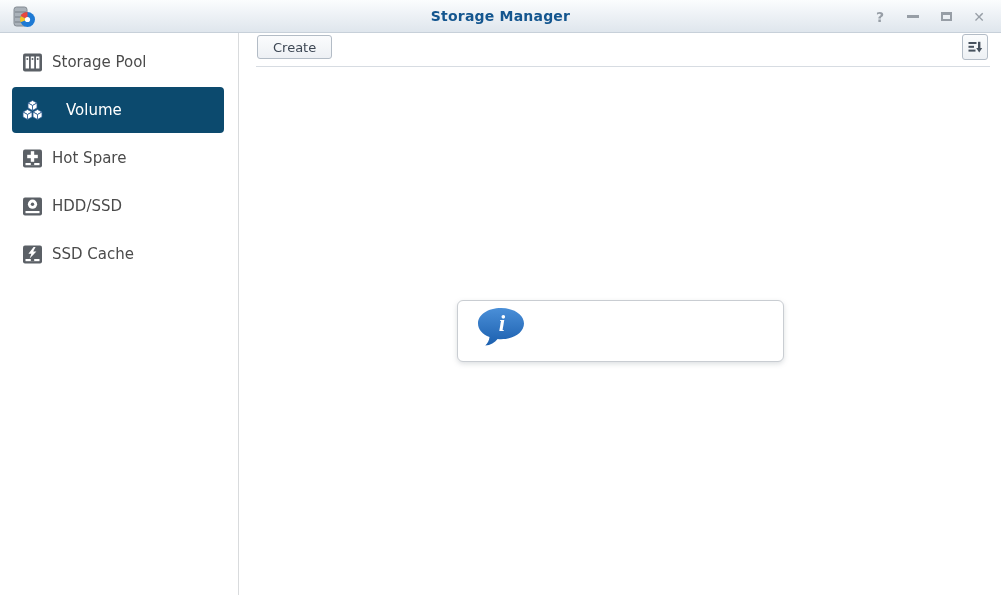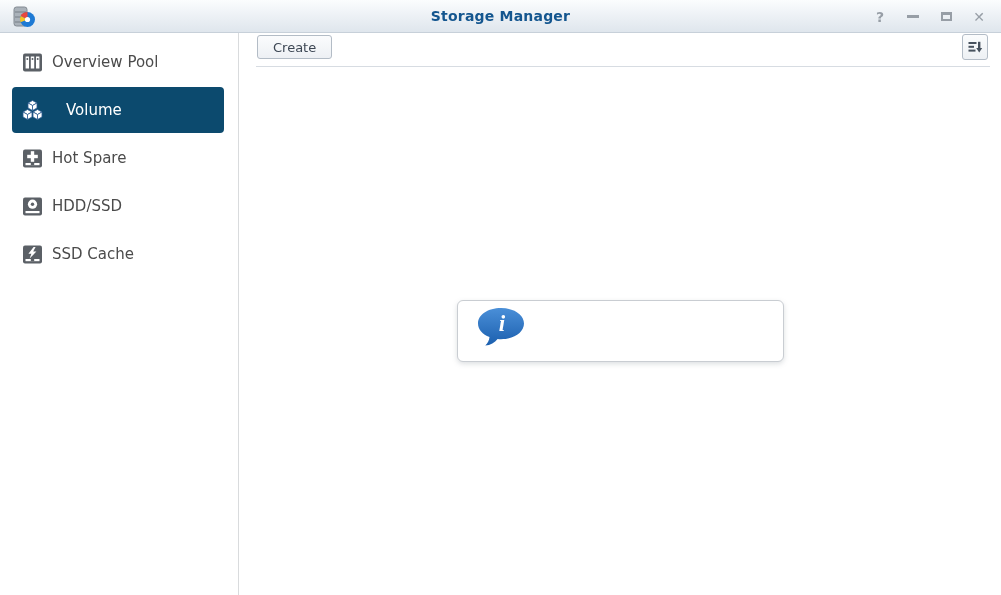--- a/index.html
+++ b/index.html
@@ -116,21 +116,21 @@
         <svg viewBox="0 0 21 21" width="21" height="21">
           <rect x="1" y="1.5" width="19" height="18" rx="2" fill="#5b6066"></rect>
           <rect x="3.6" y="4.5" width="3.4" height="12" fill="#ffffff"></rect>
           <rect x="8.8" y="4.5" width="3.4" height="12" fill="#ffffff"></rect>
           <rect x="14" y="4.5" width="3.4" height="12" fill="#ffffff"></rect>
           <circle cx="5.3" cy="7" r="1" fill="#5b6066"></circle>
           <circle cx="10.5" cy="7" r="1" fill="#5b6066"></circle>
           <circle cx="15.7" cy="7" r="1" fill="#5b6066"></circle>
         </svg>
       </span>
-      <span class="lbl">Overview Pool</span>
+      <span class="lbl">Storage Pool</span>
     </div>
 
     <div class="side-item selected">
       <span class="icn">
         <svg viewBox="0 0 21 21" width="21" height="21">
           <g stroke="#2c5c90" stroke-width="0.8" fill="#ffffff">
             <path d="M10.5 0.5 L15 3 L10.5 5.5 L6 3 Z"></path>
             <path d="M6 3 L10.5 5.5 L10.5 10.5 L6 8 Z"></path>
             <path d="M15 3 L10.5 5.5 L10.5 10.5 L15 8 Z"></path>
             <path d="M5.5 9.5 L10 12 L5.5 14.5 L1 12 Z"></path>

